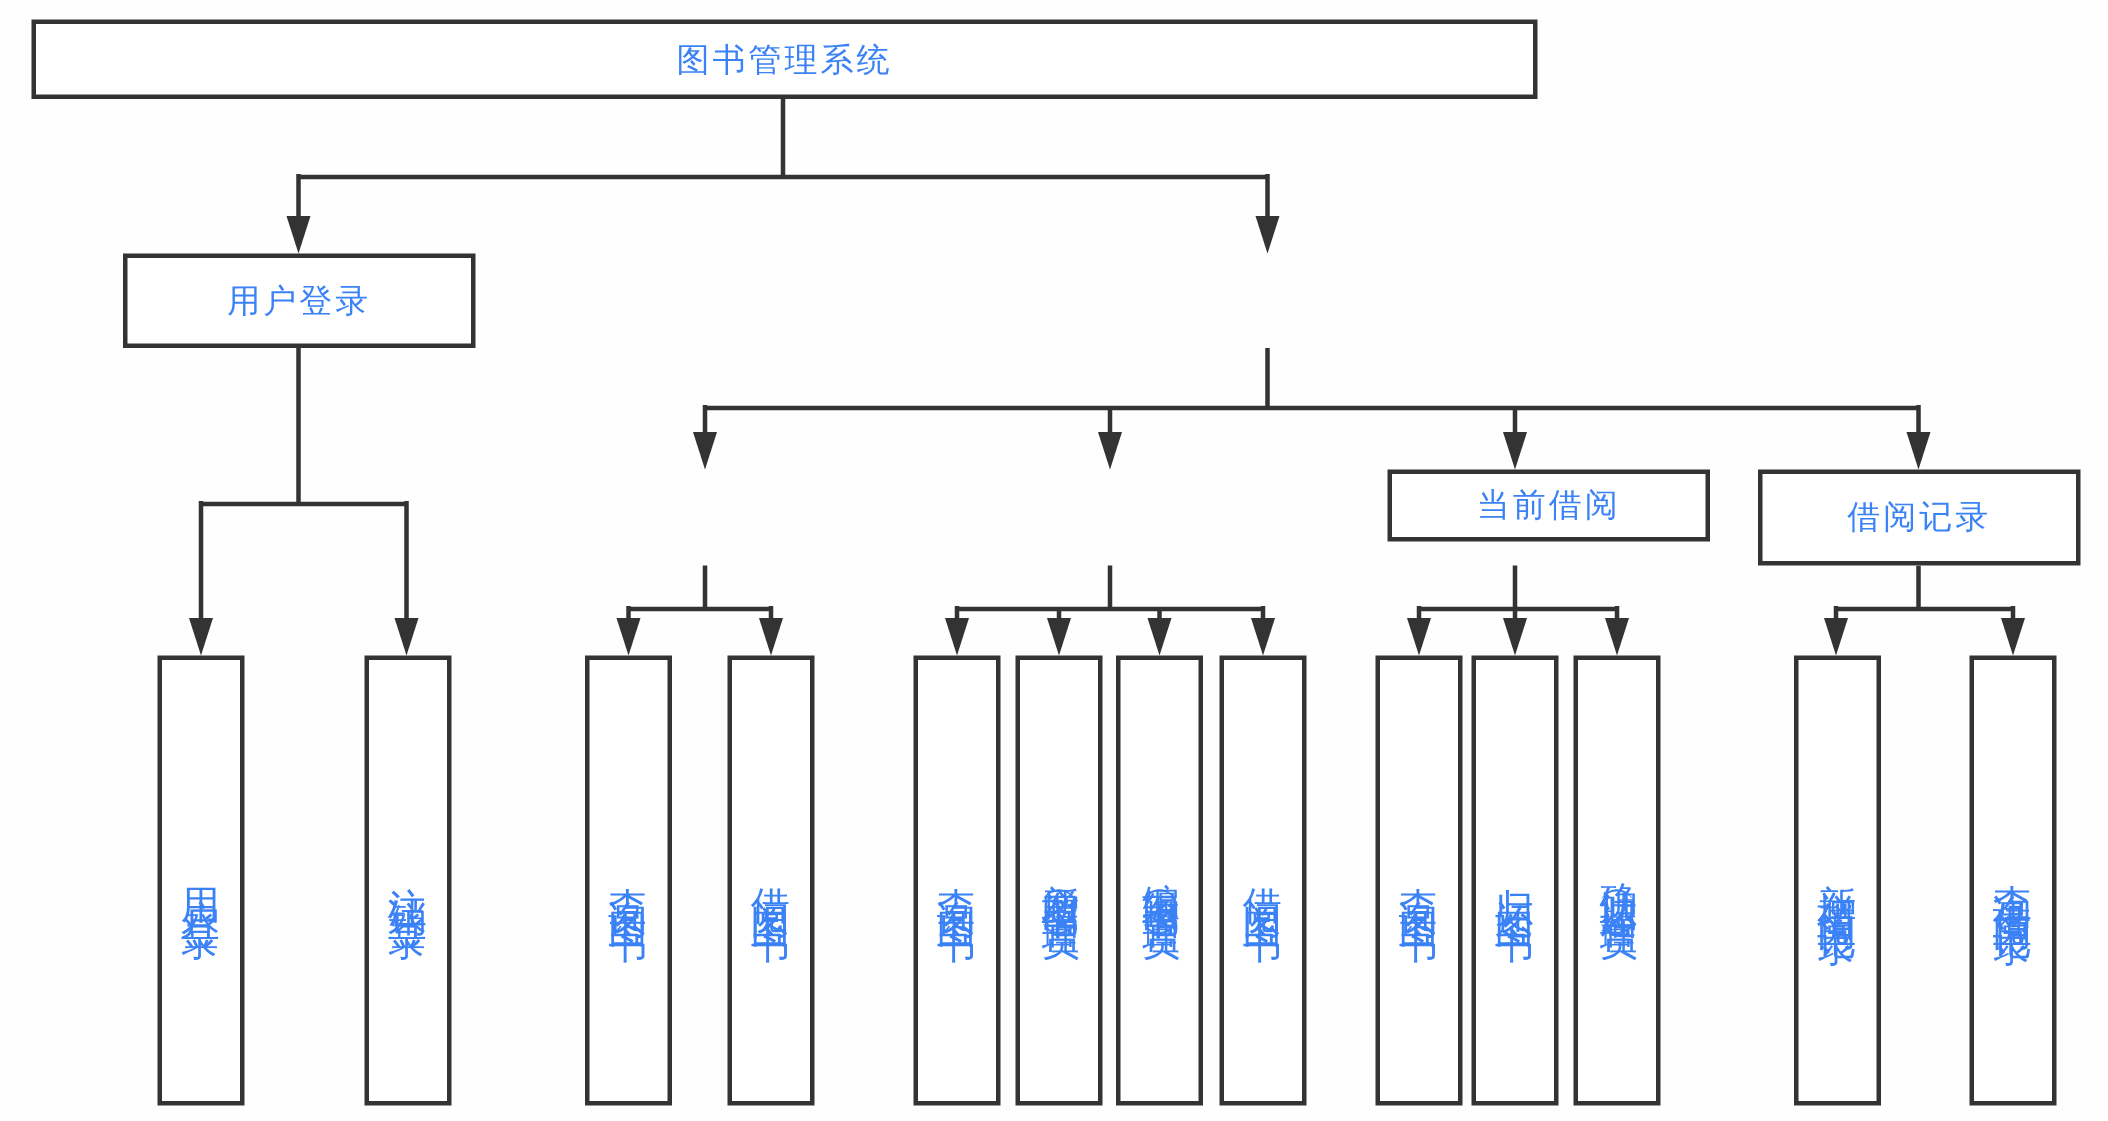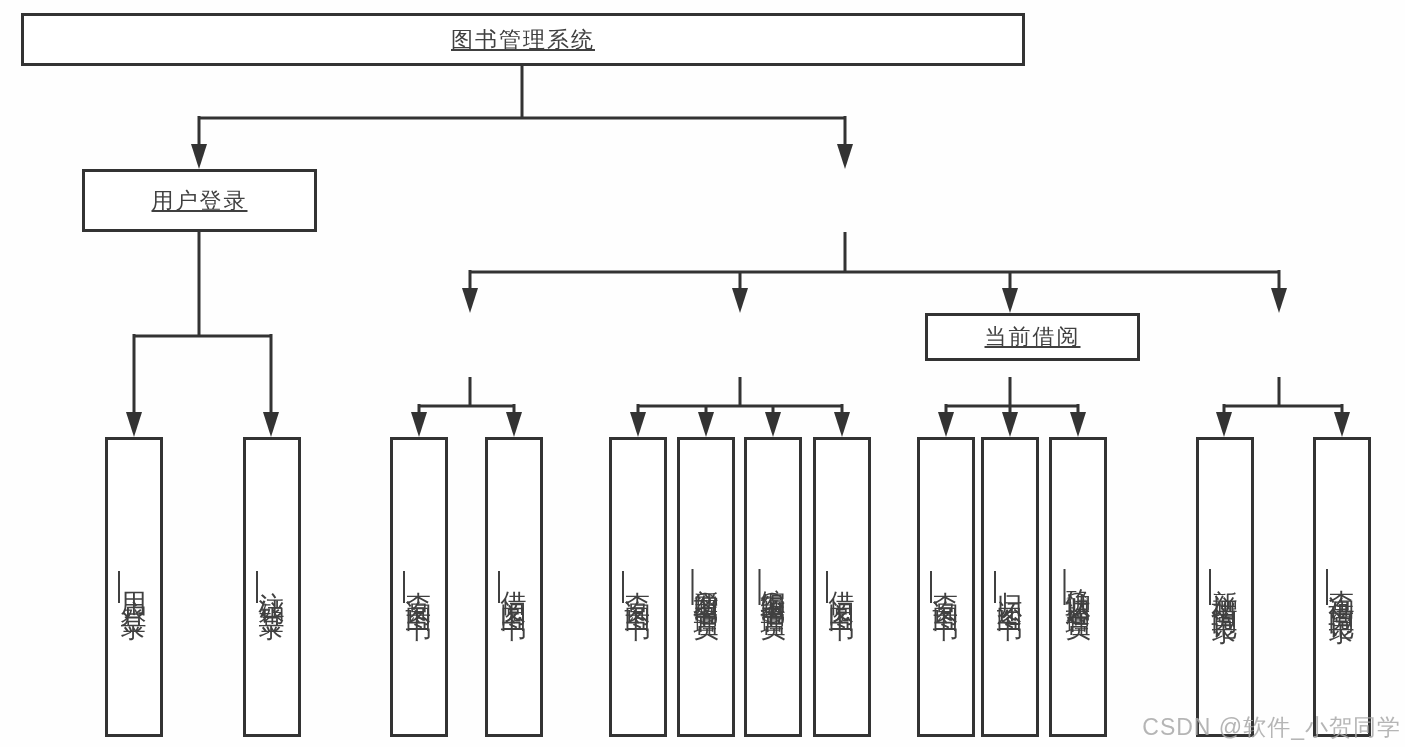--- a/index.html
+++ b/index.html
@@ -9,25 +9,24 @@
     background:#fefefe;
     font-family:"Liberation Sans","DejaVu Sans",sans-serif;
     overflow:hidden;
   }
   #connectors{position:absolute;left:0;top:0;width:1405px;height:747px;}
   .box{
     position:absolute;
     box-sizing:border-box;
     border:3px solid #333333;
     background:#ffffff;
-    color:#404040;
+    color:#3b82f6;
     display:flex;
     align-items:center;
     justify-content:center;
-    text-decoration:underline;
   }
   .hbox{
     font-size:22px;
     letter-spacing:2px;
     white-space:nowrap;
   }
   .vbox{
     writing-mode:vertical-rl;
     font-size:26px;
     letter-spacing:8px;
@@ -95,34 +94,34 @@
       <polygon points="1216,412 1232,412 1224,437"></polygon>
       <polygon points="1334,412 1350,412 1342,437"></polygon>
     </g>
   </svg>
 
   <div class="box hbox" style="left:21px;top:13px;width:1004px;height:53px">图书管理系统</div>
 
   <div class="box hbox" style="left:82px;top:169px;width:235px;height:63px">用户登录</div>
 
   <div class="box hbox" style="left:925px;top:313px;width:215px;height:48px">当前借阅</div>
+  <div class="box hbox" style="left:1172px;top:313px;width:215px;height:64px">借阅记录</div>
 
   <div class="box vbox" style="left:105px;top:437px;width:58px;height:300px">用户登录</div>
   <div class="box vbox" style="left:243px;top:437px;width:58px;height:300px">注销登录</div>
 
   <div class="box vbox" style="left:390px;top:437px;width:58px;height:300px">查询图书</div>
   <div class="box vbox" style="left:485px;top:437px;width:58px;height:300px">借阅图书</div>
 
   <div class="box vbox" style="left:609px;top:437px;width:58px;height:300px">查询图书</div>
   <div class="box vbox ls5" style="left:677px;top:437px;width:58px;height:300px">新增图书（管理员）</div>
   <div class="box vbox ls5" style="left:744px;top:437px;width:58px;height:300px">编辑图书（管理员）</div>
   <div class="box vbox" style="left:813px;top:437px;width:58px;height:300px">借阅图书</div>
 
   <div class="box vbox" style="left:917px;top:437px;width:58px;height:300px">查询图书</div>
   <div class="box vbox" style="left:981px;top:437px;width:58px;height:300px">归还图书</div>
   <div class="box vbox ls5" style="left:1049px;top:437px;width:58px;height:300px">确认归还（管理员）</div>
 
   <div class="box vbox ls6" style="left:1196px;top:437px;width:58px;height:300px">新增借阅记录</div>
   <div class="box vbox ls6" style="left:1313px;top:437px;width:58px;height:300px">查询借阅记录</div>
 
-  <div class="watermark">CSDN @软件_小贺同学</div>
 
 </div>
 
 </body></html>

